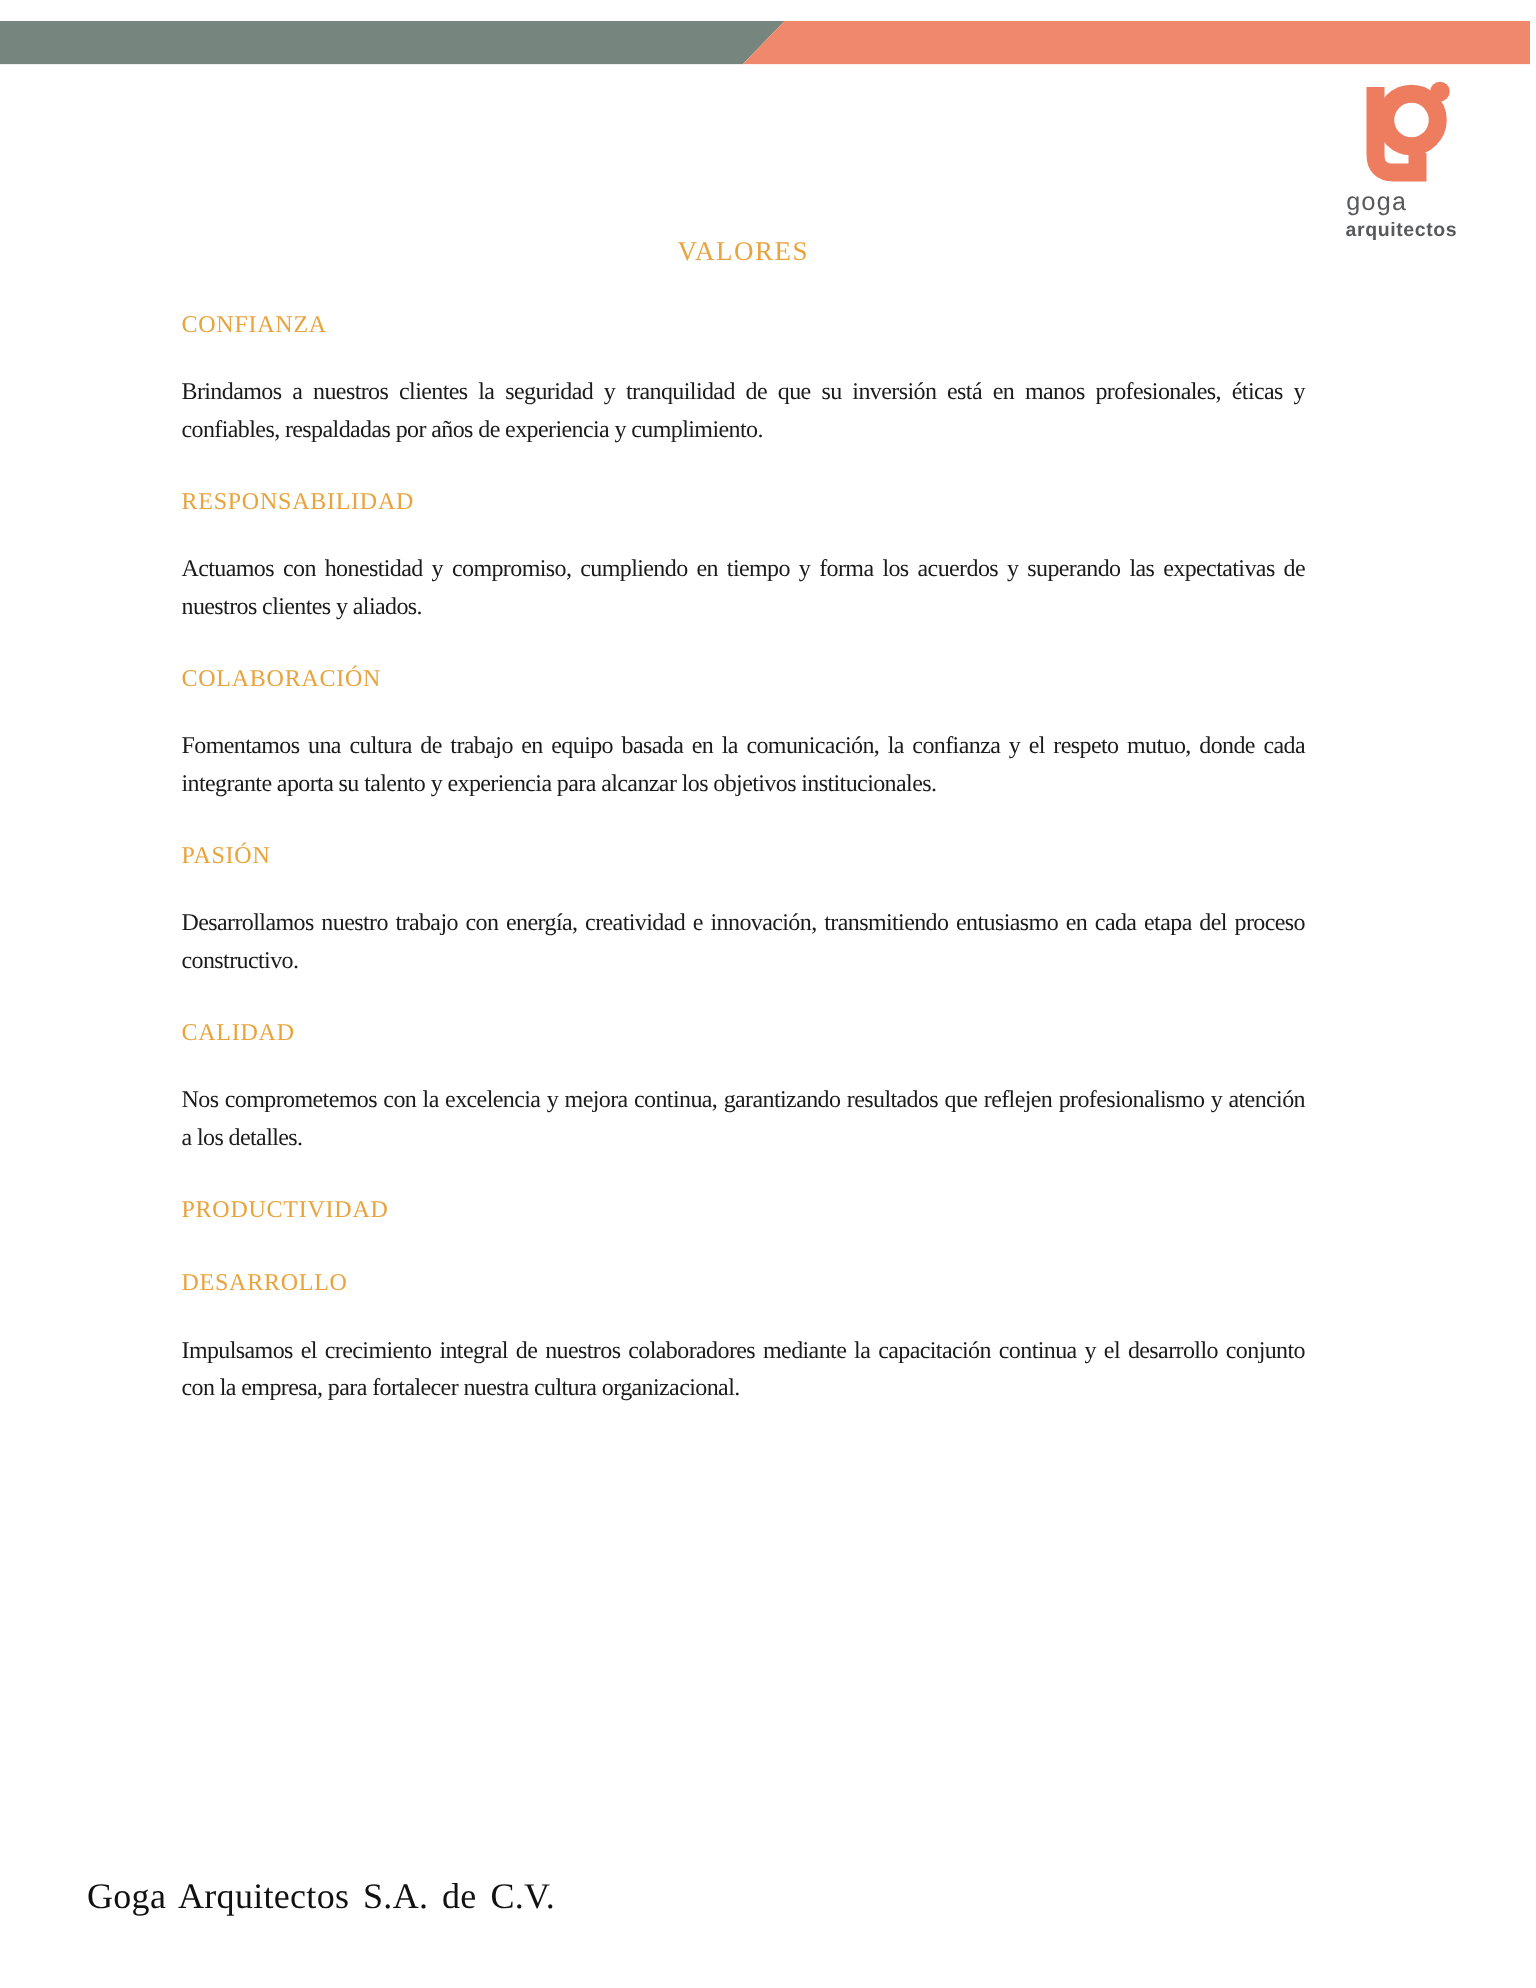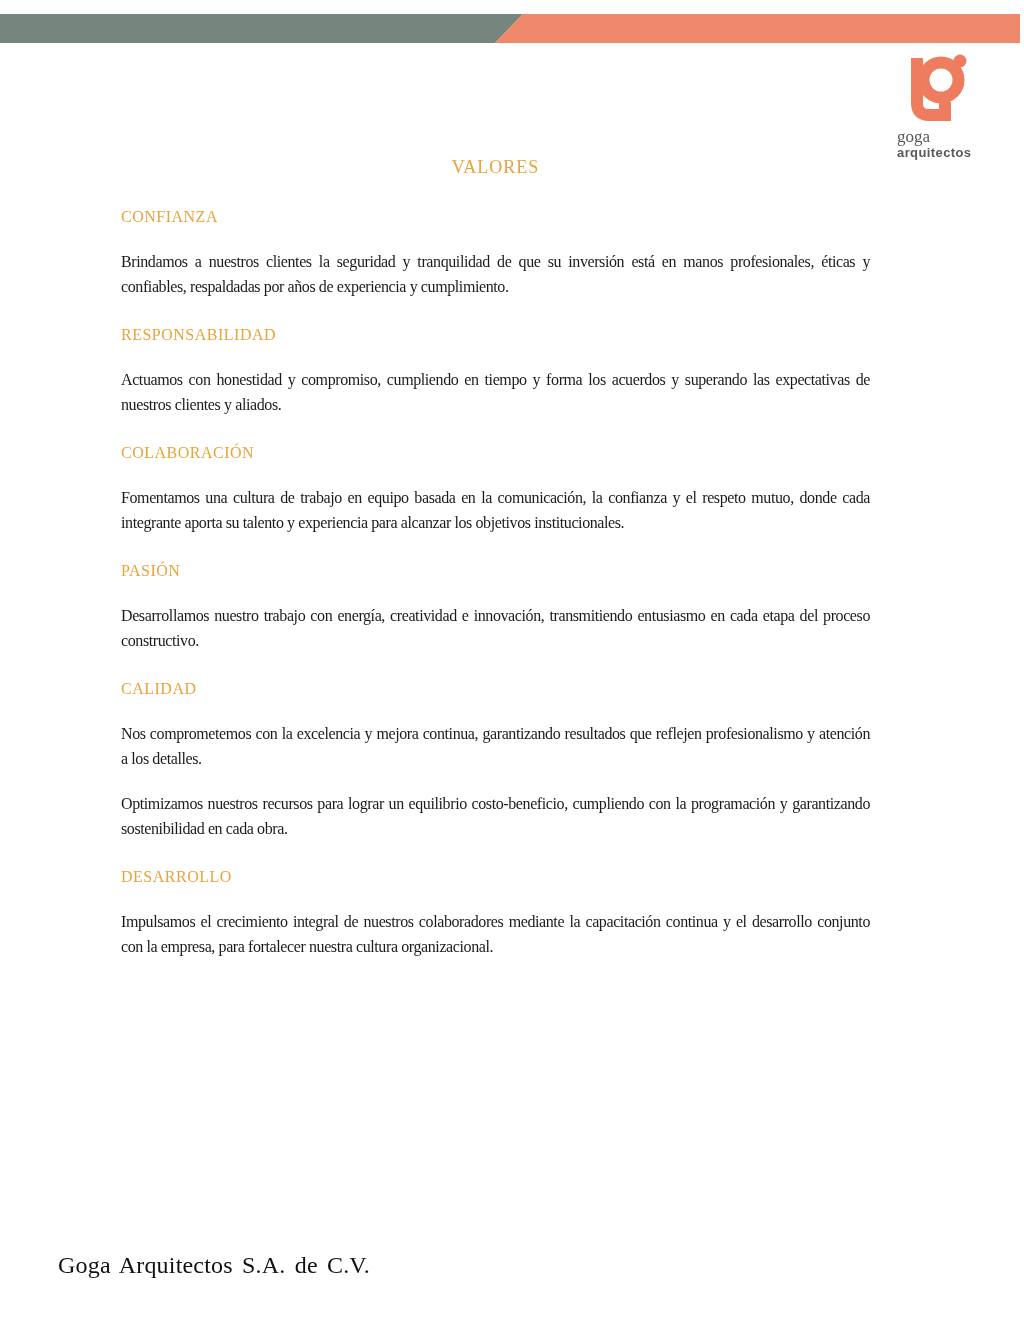--- a/index.html
+++ b/index.html
@@ -49,21 +49,21 @@
     top: 53px;
     left: 897px;
     width: 105px;
     text-align: left;
   }
   .logo svg {
     display: block;
     margin-left: 7px;
   }
   .logo-name {
-    font-family: Liberation Serif, serif;
+    font-family: Liberation Mono, monospace;
     font-size: 17px;
     line-height: 1.05;
     color: #58595B;
     margin-top: 1px;
   }
   .logo-sub {
     font-family: "Liberation Sans", sans-serif;
     font-size: 13px;
     line-height: 1.1;
     letter-spacing: 0.4px;
@@ -157,21 +157,21 @@
       <h2 class="heading">PASIÓN</h2>
       <p class="body-par">Desarrollamos nuestro trabajo con energía, creatividad e innovación, transmitiendo entusiasmo en cada etapa del proceso constructivo.</p>
     </section>
 
     <section>
       <h2 class="heading">CALIDAD</h2>
       <p class="body-par">Nos comprometemos con la excelencia y mejora continua, garantizando resultados que reflejen profesionalismo y atención a los detalles.</p>
     </section>
 
     <section>
-      <p class="body-par">Optimizamos nuestros recursos para lograr un equilibrio costo-beneficio, cumpliendo con la programación y garantizando sostenibilidad en cada obra.</p>
+      <h2 class="heading">PRODUCTIVIDAD</h2>
     </section>
 
     <section>
       <h2 class="heading">DESARROLLO</h2>
       <p class="body-par">Impulsamos el crecimiento integral de nuestros colaboradores mediante la capacitación continua y el desarrollo conjunto con la empresa, para fortalecer nuestra cultura organizacional.</p>
     </section>
   </div>
 
   <div class="footer">Goga Arquitectos S.A. de C.V.</div>
 

